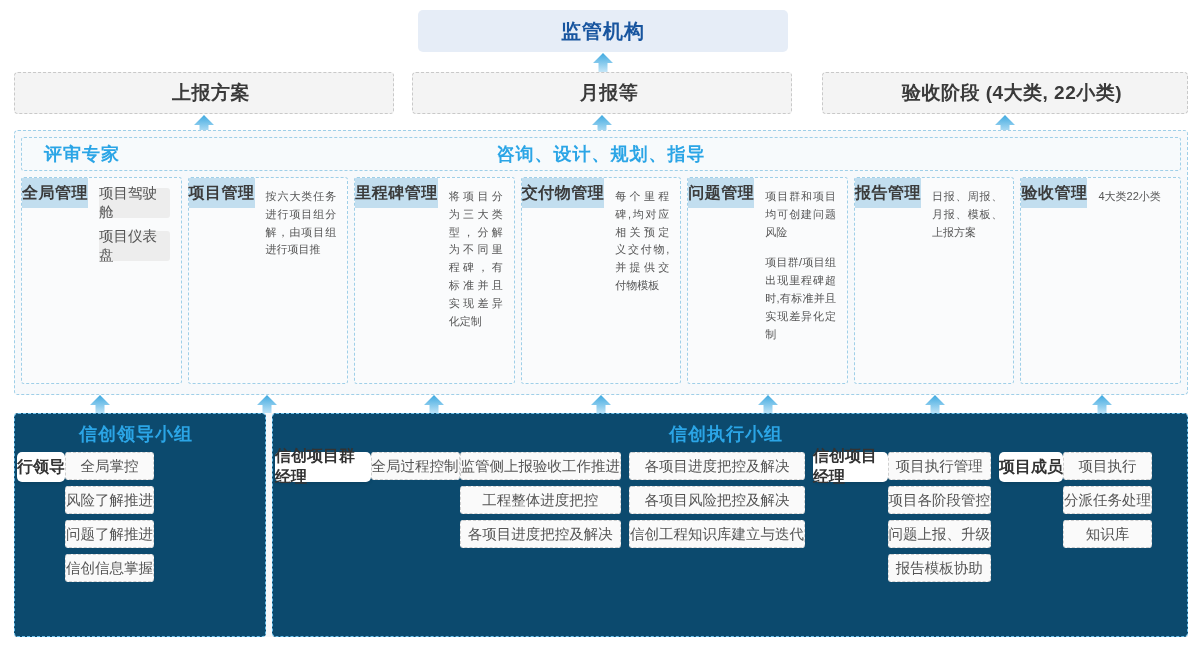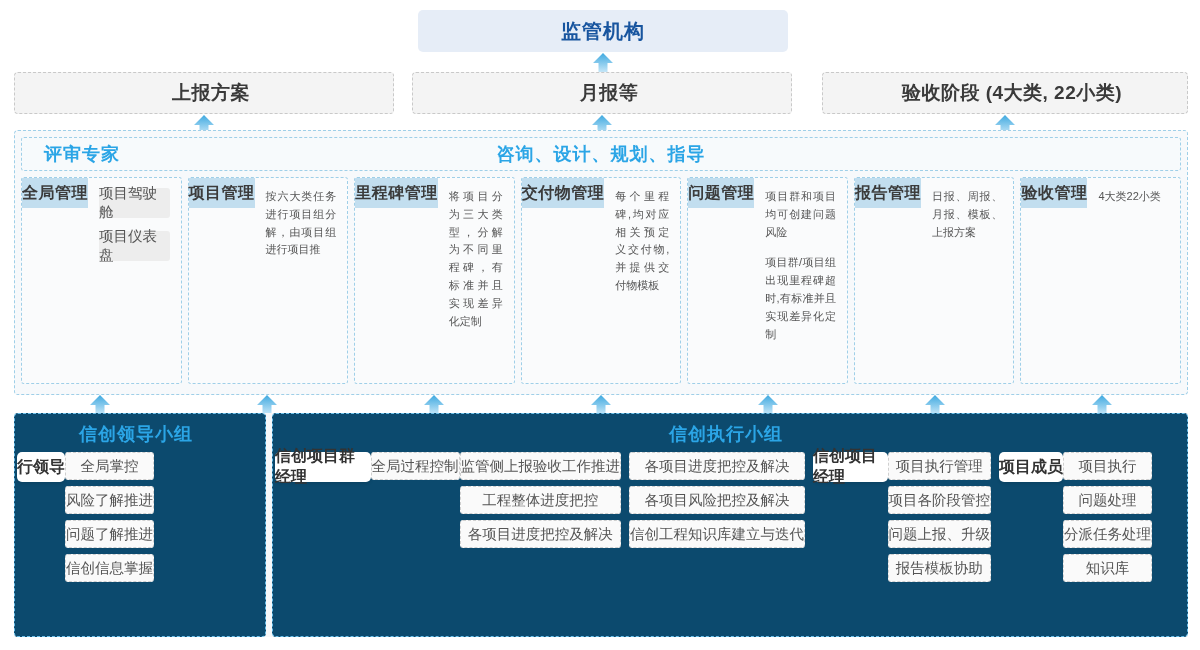--- a/index.html
+++ b/index.html
@@ -328,21 +328,20 @@
             <div class="task">项目各阶段管控</div>
             <div class="task">问题上报、升级</div>
             <div class="task">报告模板协助</div>
           </div>
       </div>
 
       <div class="role-card" id="mem-card">
         <div class="role-card-head">项目成员</div>
         <div id="mem-tasks">
             <div class="task">项目执行</div>
-            <div class="task">问题处理</div>
             <div class="task">分派任务处理</div>
             <div class="task">知识库</div>
           </div>
       </div>
 
     </div>
   </div>
 </div>
 
 </body></html>

